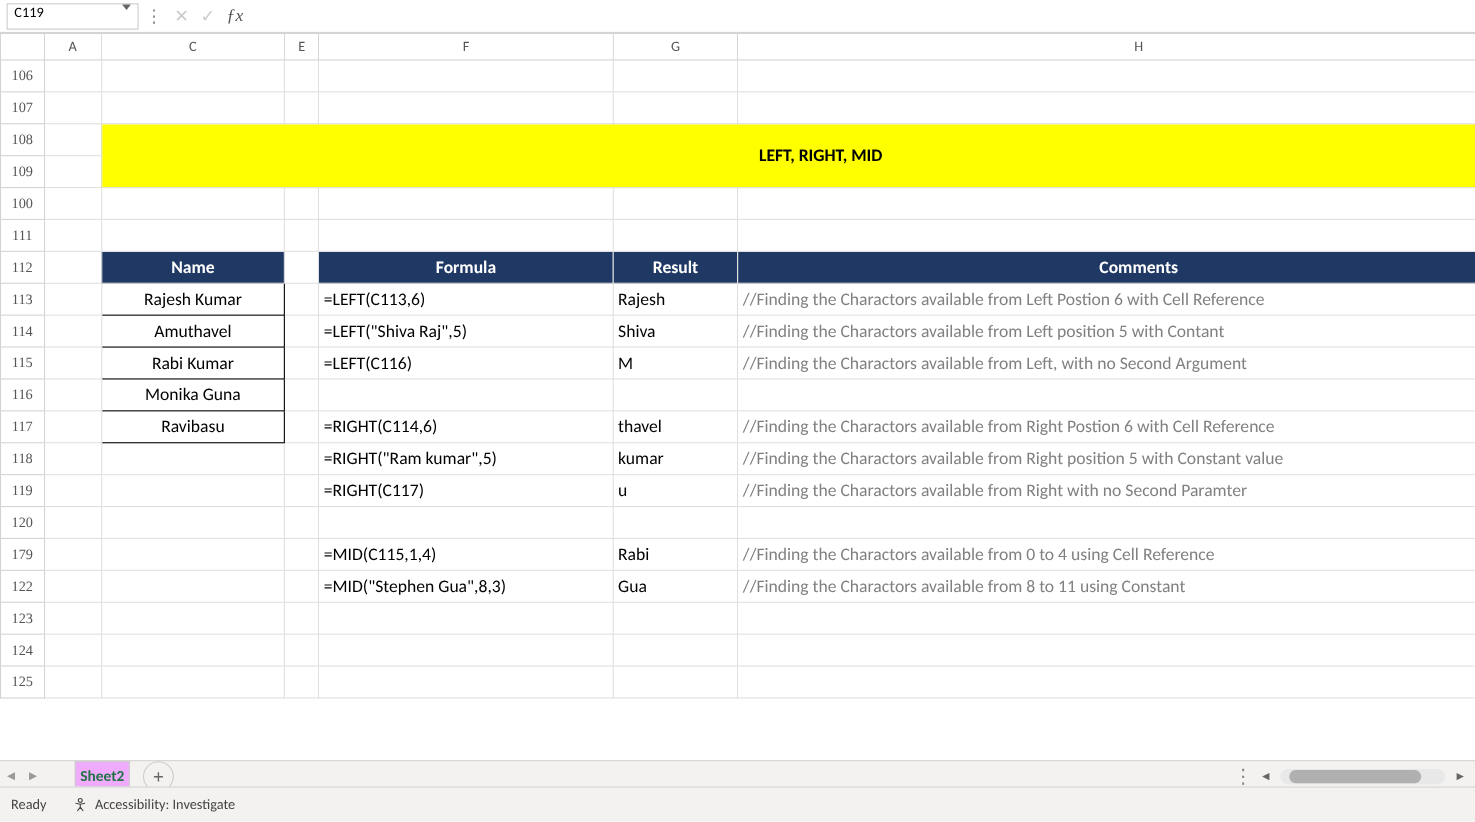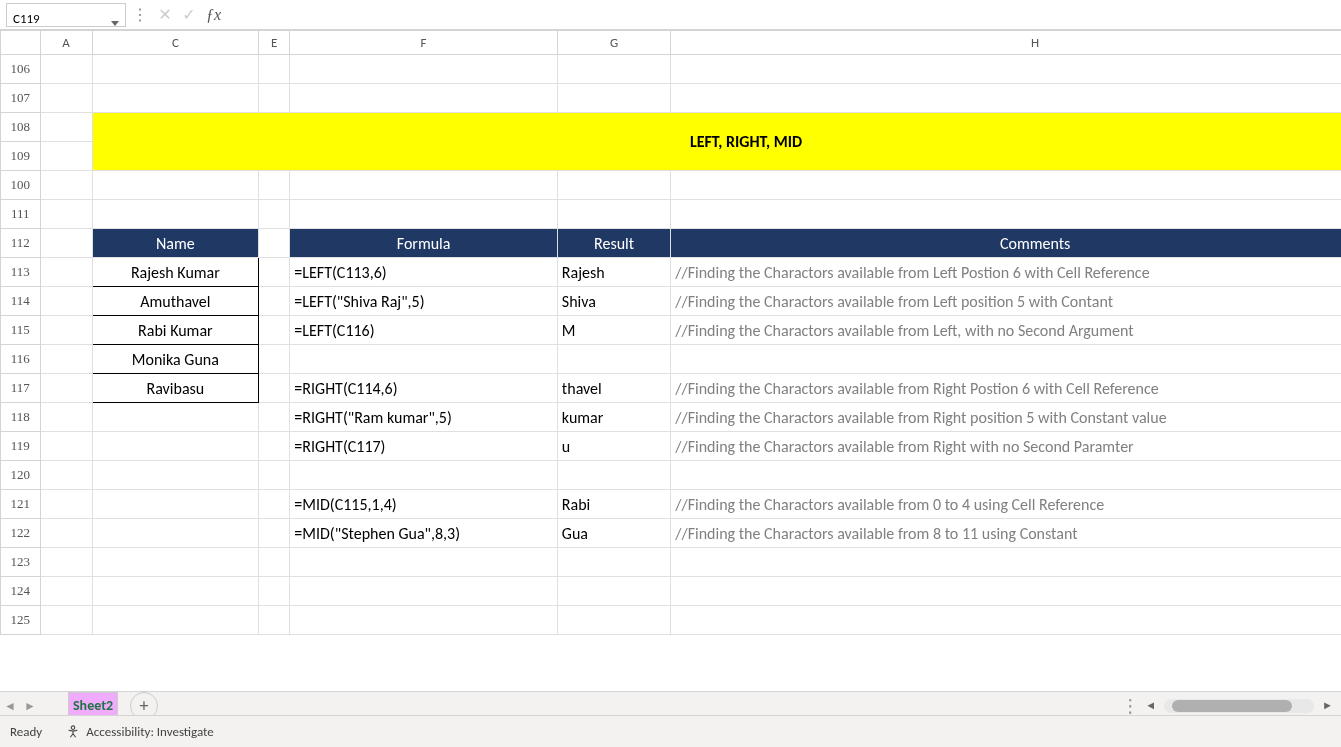--- a/index.html
+++ b/index.html
@@ -25,21 +25,21 @@
       border-bottom: 1px solid #d4d4d4;
       background: #ffffff;
       padding: 2px 6px;
     }
     .name-box {
       width: 120px;
       height: 24px;
       border: 1px solid #cccccc;
       background: #ffffff;
       display: flex;
-      align-items: flex-end;
+      align-items: flex-start;
       justify-content: space-between;
       padding: 0 6px;
       font-size: 13px;
     }
     .name-box-dropdown {
       width: 0;
       height: 0;
       border-left: 4px solid transparent;
       border-right: 4px solid transparent;
       border-top: 5px solid #666;
@@ -141,21 +141,21 @@
     .yellow-banner {
       background: #ffff00 !important;
       font-weight: bold;
       text-align: center;
       font-size: 17px;
       border: none !important;
     }
     .table-header {
       background: #203864;
       color: #ffffff;
-      font-weight: normal;
+      font-weight: bold;
       text-align: center;
       font-size: 17px;
     }
     .bordered-cell {
       border: 1px solid #000000 !important;
       text-align: center;
     }
     .comments-cell {
       color: #808080;
       font-size: 16px;
@@ -429,21 +429,21 @@
       <tr>
           <td class="row-header">120</td>
           <td></td>
           <td></td>
           <td></td>
           <td class="formula-cell"></td>
           <td class="result-cell"></td>
           <td class="comments-cell"></td>
         </tr>
       <tr>
-          <td class="row-header">121</td>
+          <td class="row-header">179</td>
           <td></td>
           <td></td>
           <td></td>
           <td class="formula-cell">=MID(C115,1,4)</td>
           <td class="result-cell">Rabi</td>
           <td class="comments-cell">//Finding the Charactors available from 0 to 4 using Cell Reference</td>
         </tr>
       <tr>
           <td class="row-header">122</td>
           <td></td>

